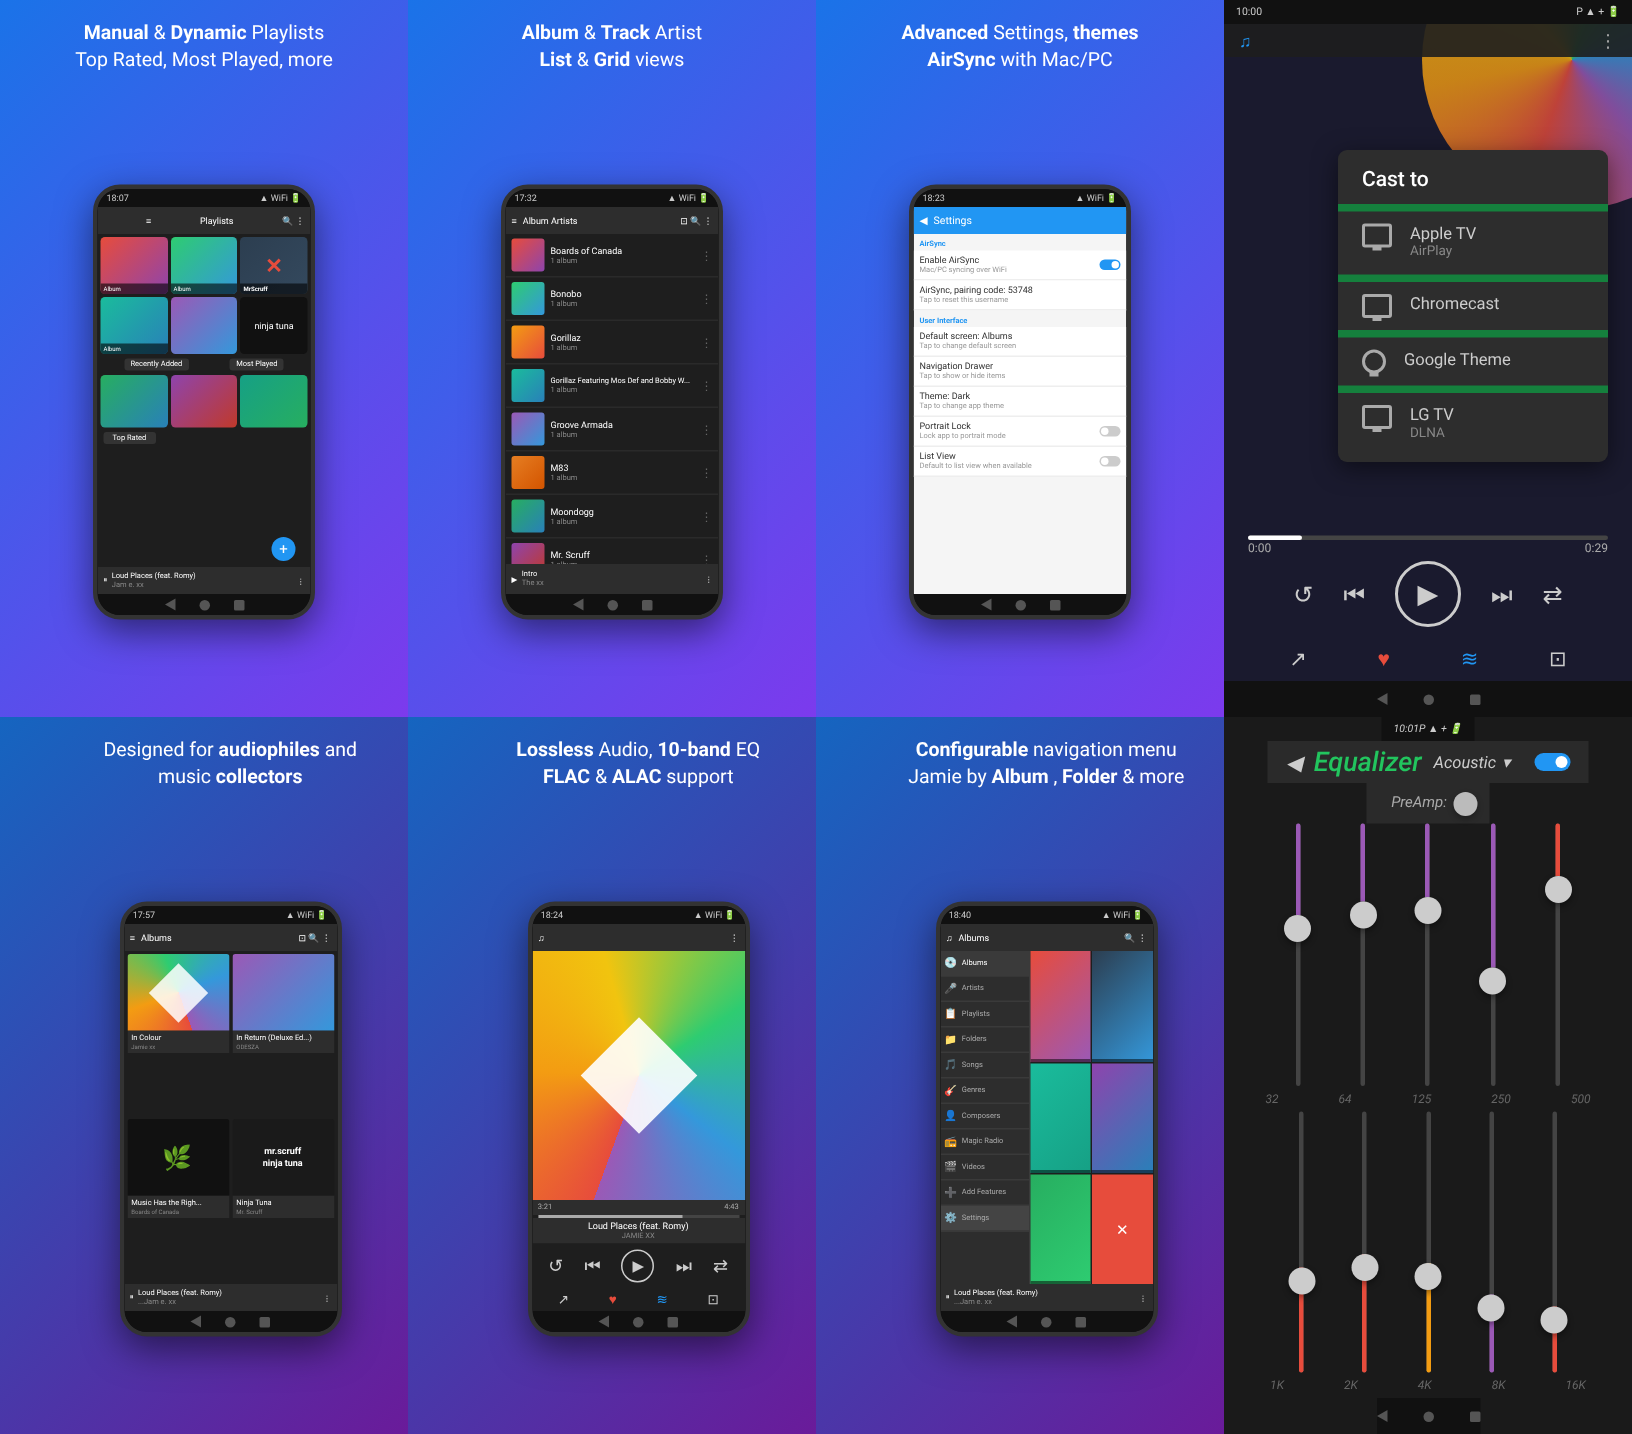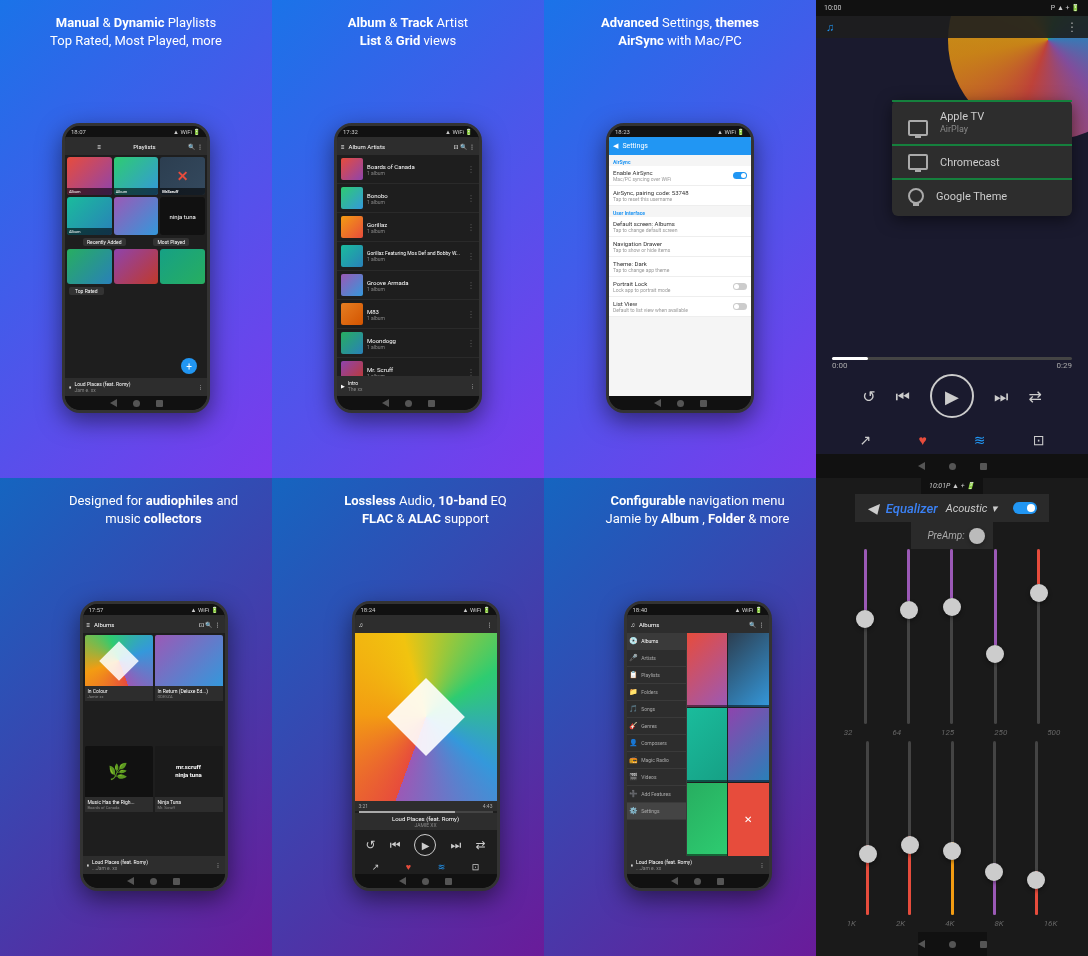--- a/index.html
+++ b/index.html
@@ -373,24 +373,24 @@
       padding-bottom: 4px;
     }
     .cast-popup-title {
       font-size: 14px;
       color: #fff;
       padding: 12px 16px 8px;
       font-weight: 500;
     }
     .cast-option {
       display: flex;
-      align-items: flex-end;
+      align-items: flex-start;
       gap: 12px;
       padding: 8px 16px;
-      border-top: 2px solid #15803d;
+      border-top: 5px solid #15803d;
     }
     .cast-option-icon {
       width: 20px; height: 16px;
       border: 2px solid #aaa;
       border-radius: 2px;
       position: relative;
       flex-shrink: 0;
     }
     .cast-option-icon::after {
       content: '';
@@ -715,22 +715,22 @@
       background: #2a2a2a;
       height: 28px;
       display: flex;
       align-items: center;
       padding: 0 12px;
       gap: 8px;
       flex-shrink: 0;
     }
     .eqz-back { font-size: 14px; color: #ccc; }
     .eqz-title {
-      font-size: 13px;
-      color: #3b82f6;
+      font-size: 18px;
+      color: #22c55e;
       font-weight: 500;
     }
     .eqz-preset {
       margin-left: auto;
       font-size: 11px;
       color: #ccc;
       display: flex;
       align-items: center;
       gap: 4px;
     }
@@ -1129,37 +1129,45 @@
   <div class="cast-status">
     <span>10:00</span>
     <span>P ▲ + 🔋</span>
   </div>
   <div class="cast-toolbar">
     <span class="cast-title-icon">♫</span>
     <span class="cast-dots">⋮</span>
   </div>
 
   <div class="cast-popup">
+    <div class="cast-popup-title">Cast to</div>
     <div class="cast-option">
       <div class="cast-option-icon"></div>
       <div class="cast-option-text">
         <div>Apple TV</div>
         <div class="sub">AirPlay</div>
       </div>
     </div>
     <div class="cast-option">
       <div class="cast-option-icon"></div>
       <div class="cast-option-text">
         <div>Chromecast</div>
       </div>
     </div>
     <div class="cast-option">
       <div class="cast-option-icon lock"></div>
       <div class="cast-option-text">
         <div>Google Theme</div>
+      </div>
+    </div>
+    <div class="cast-option">
+      <div class="cast-option-icon"></div>
+      <div class="cast-option-text">
+        <div>LG TV</div>
+        <div class="sub">DLNA</div>
       </div>
     </div>
   </div>
 
   <div class="cast-progress">
     <div class="cast-progress-fill"></div>
   </div>
   <div class="cast-time">
     <span>0:00</span>
     <span>0:29</span>

